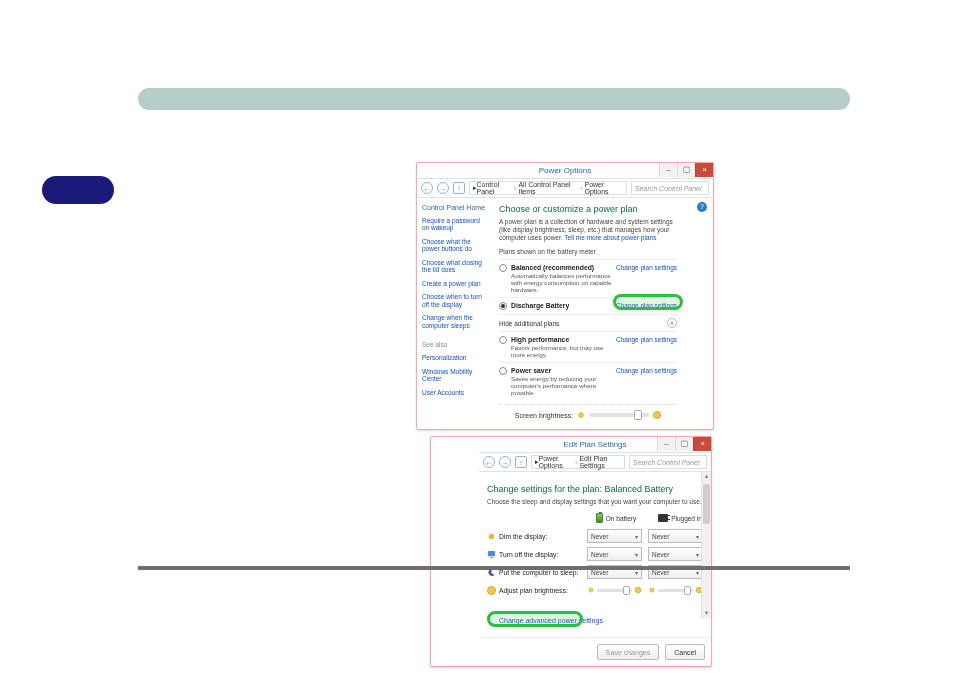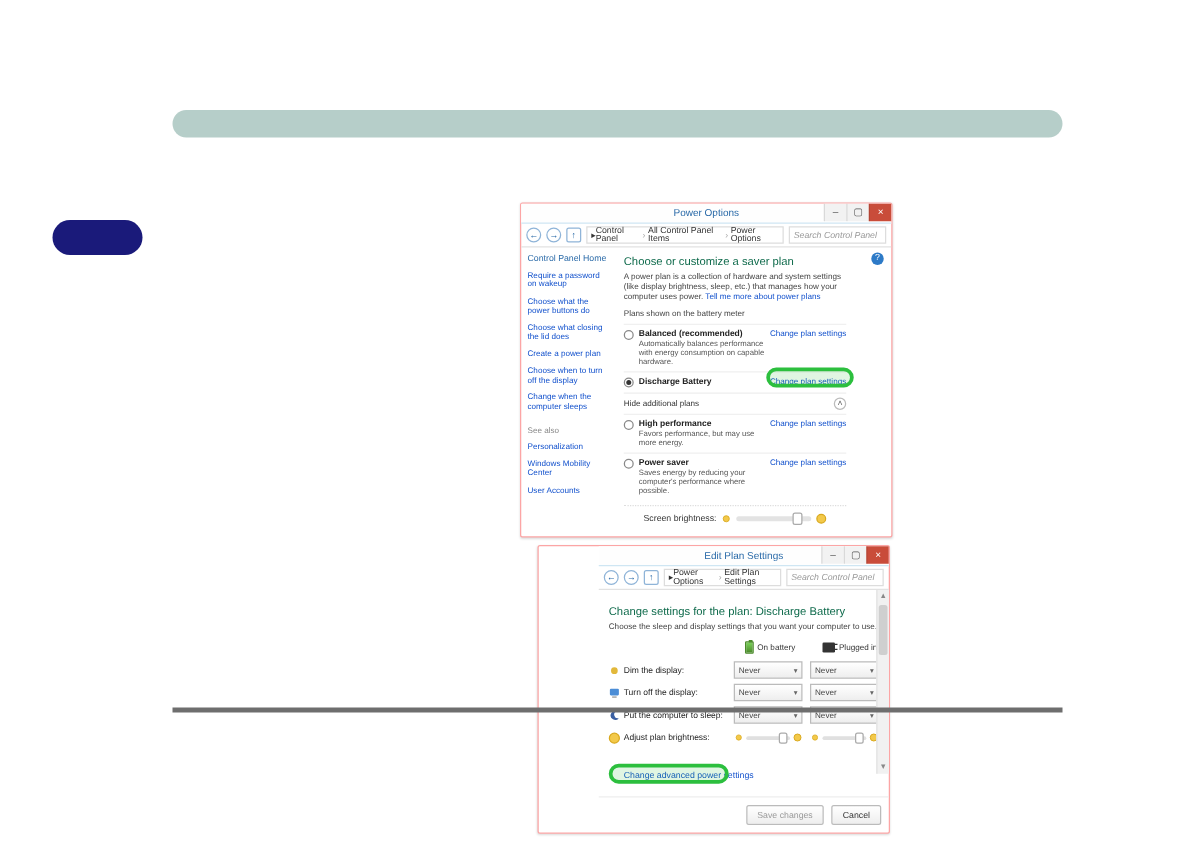--- a/index.html
+++ b/index.html
@@ -124,21 +124,21 @@
         <a>Create a power plan</a>
         <a>Choose when to turn off the display</a>
         <a>Change when the computer sleeps</a>
         <div class="sec">See also</div>
         <a>Personalization</a>
         <a>Windows Mobility Center</a>
         <a>User Accounts</a>
       </div>
       <div class="mainpanel">
         <div class="helpicon">?</div>
-        <div class="mp-title">Choose or customize a saver plan</div>
+        <div class="mp-title">Choose or customize a power plan</div>
         <div class="mp-desc">
           <span>A power plan is a collection of hardware and system settings (like display brightness, sleep, etc.) that manages how your computer uses power. </span><span class="lnk">Tell me more about power plans</span>
         </div>
         <div class="mp-sub">Plans shown on the battery meter</div>
         <div class="planrow">
           <div class="radio"></div>
           <div class="planmain">
             <div class="planname">Balanced (recommended)</div>
             <div class="plandesc">Automatically balances performance with energy consumption on capable hardware.</div>
           </div>
@@ -200,21 +200,21 @@
       <div class="crumbbox">
         <span>▸</span>
         <span>Power Options</span>
             <span class="sep">›</span>
         <span>Edit Plan Settings</span>
       </div>
       <div class="searchbox">Search Control Panel</div>
     </div>
     <div style="position:relative">
       <div class="body2">
-        <div class="plan-title">Change settings for the plan: Discharge Battery</div>
+        <div class="plan-title">Change settings for the plan: Balanced Battery</div>
         <div class="plan-sub">Choose the sleep and display settings that you want your computer to use.</div>
         <div class="colheads">
           <div class="colhead">
                 <div class="batt-icon"></div>
                 <span>On battery</span>
               </div>
           <div class="colhead">
                 <div class="plug-icon"></div>
                 <span>Plugged in</span>
               </div>

